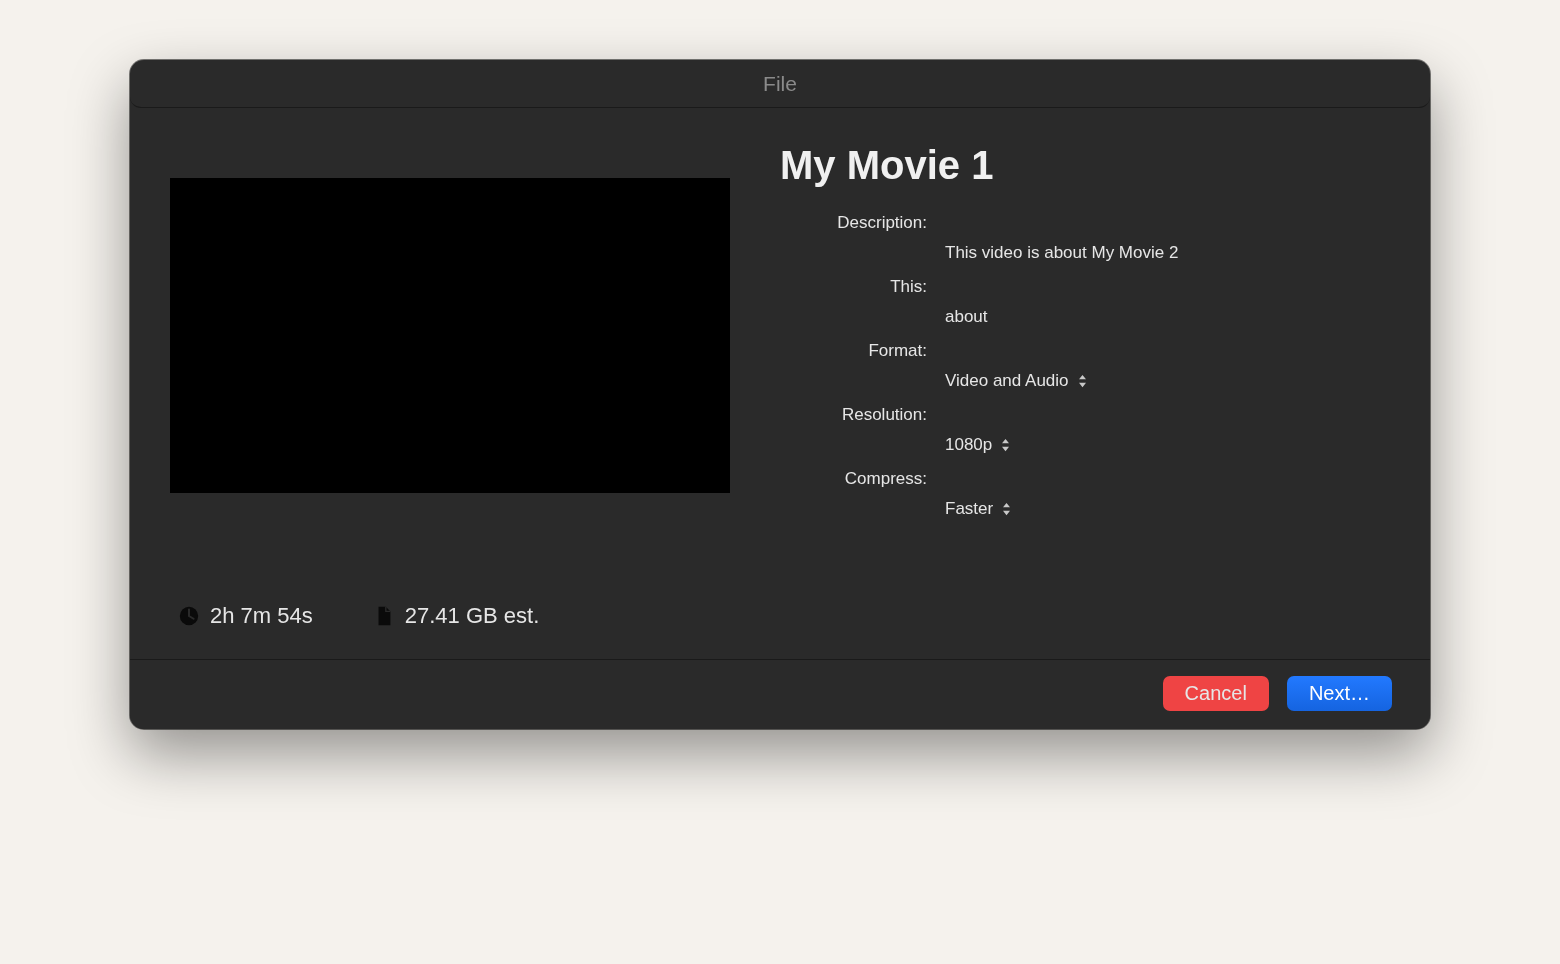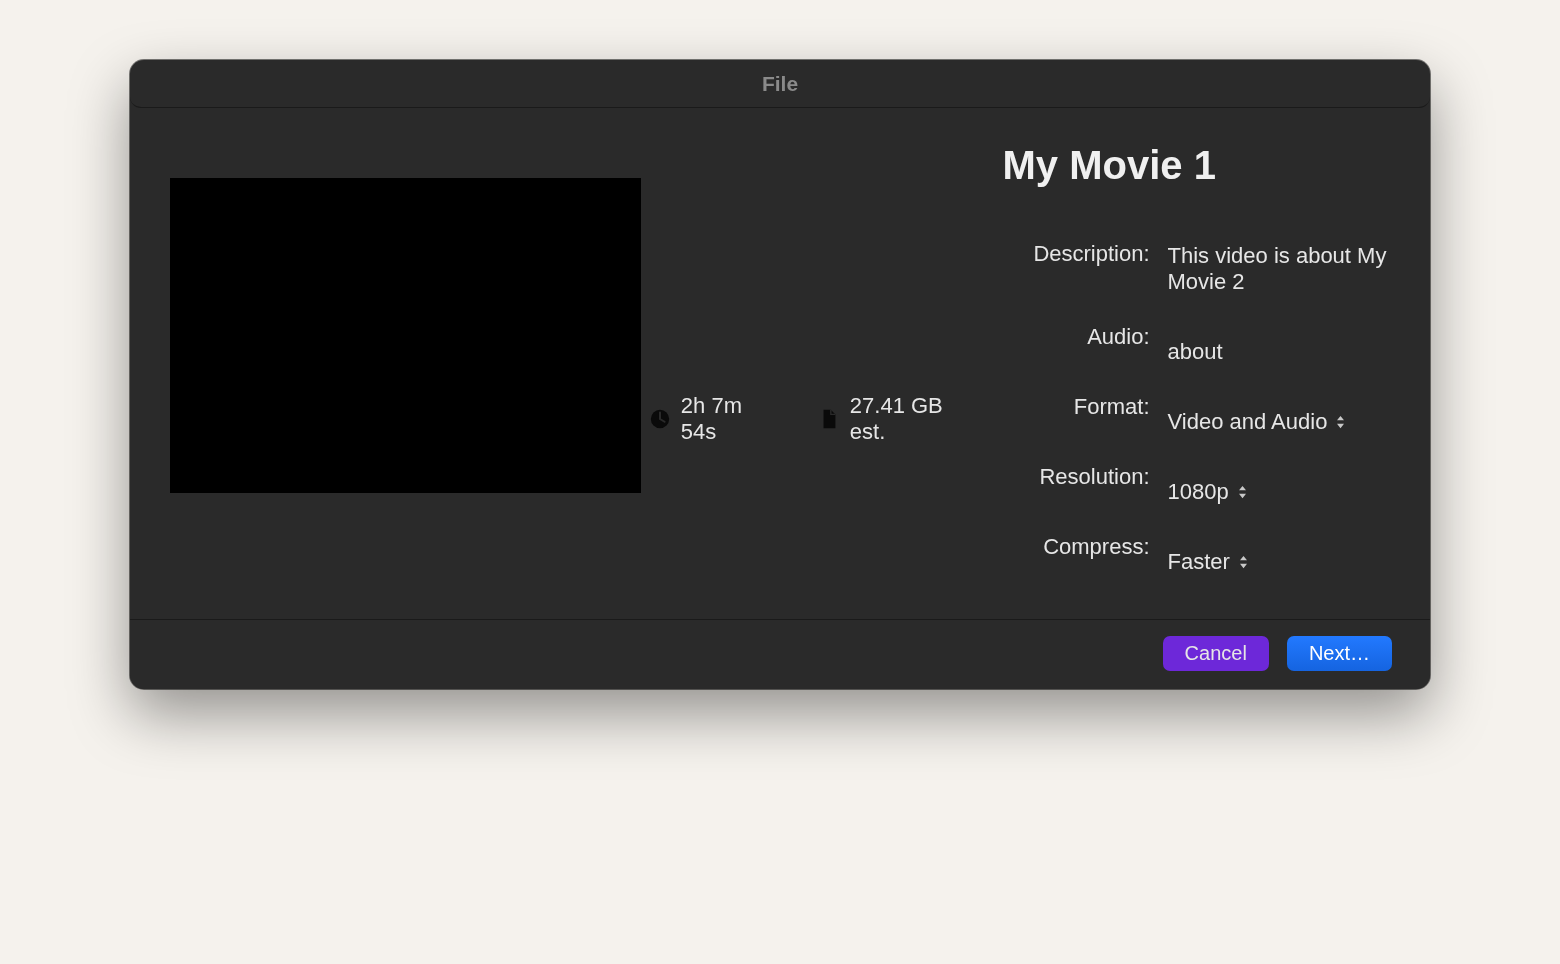--- a/index.html
+++ b/index.html
@@ -26,34 +26,35 @@
       overflow: hidden;
       display: flex;
       flex-direction: column;
     }
     .titlebar {
       height: 48px;
       display: flex;
       align-items: center;
       justify-content: center;
       font-size: 21px;
-      font-weight: 700;
+      font-weight: 400;
       color: #8a8a8a;
       border-bottom: 1px solid #1a1a1a;
       border-radius: 11px;
     }
     .content {
       display: flex;
       padding: 30px 40px 30px 40px;
       gap: 50px;
       border-bottom: 1px solid #1a1a1a;
     }
     .left-panel {
       flex: 0 0 560px;
       display: flex;
+      flex-direction: column;
     }
     .preview {
       width: 560px;
       height: 315px;
       background: #000;
       margin-top: 40px;
     }
     .meta-row {
       display: flex;
       gap: 60px;
@@ -83,23 +84,22 @@
       padding-top: 5px;
     }
     .movie-title {
       font-size: 40px;
       font-weight: 600;
       color: #f0f0f0;
       margin-bottom: 25px;
     }
     .form-row {
       display: flex;
-      align-items: center;
       margin-bottom: 14px;
-      font-size: 22px;
+      font-size: 17px;
     }
     .form-label {
       flex: 0 0 165px;
       text-align: right;
       color: #e6e6e6;
       padding-right: 18px;
     }
     .form-value {
       color: #e6e6e6;
       display: flex;
@@ -128,21 +128,21 @@
     }
     .btn {
       padding: 6px 22px;
       border-radius: 7px;
       font-size: 20px;
       border: none;
       cursor: pointer;
       font-family: inherit;
     }
     .btn-cancel {
-      background: #6d28d9;
+      background: #ef4444;
       color: #e6e6e6;
     }
     .btn-next {
       background: #0d6efd;
       color: #fff;
       background: linear-gradient(to bottom, #2279ff, #1564e0);
     }
   </style>
 </head>
 <body>
@@ -179,21 +179,21 @@
       <h1 class="movie-title">My Movie 1</h1>
 
       <div class="form-row">
         <div class="form-label">Description:</div>
         <div class="form-value">
           <span class="form-value-text">This video is about My Movie 2</span>
         </div>
       </div>
 
       <div class="form-row">
-        <div class="form-label">Audio:</div>
+        <div class="form-label">This:</div>
         <div class="form-value">
           <span class="form-value-text">about</span>
         </div>
       </div>
 
       <div class="form-row">
         <div class="form-label">Format:</div>
         <div class="form-value">
           <span class="form-value-text">Video and Audio</span>
           <span class="select-arrows">

